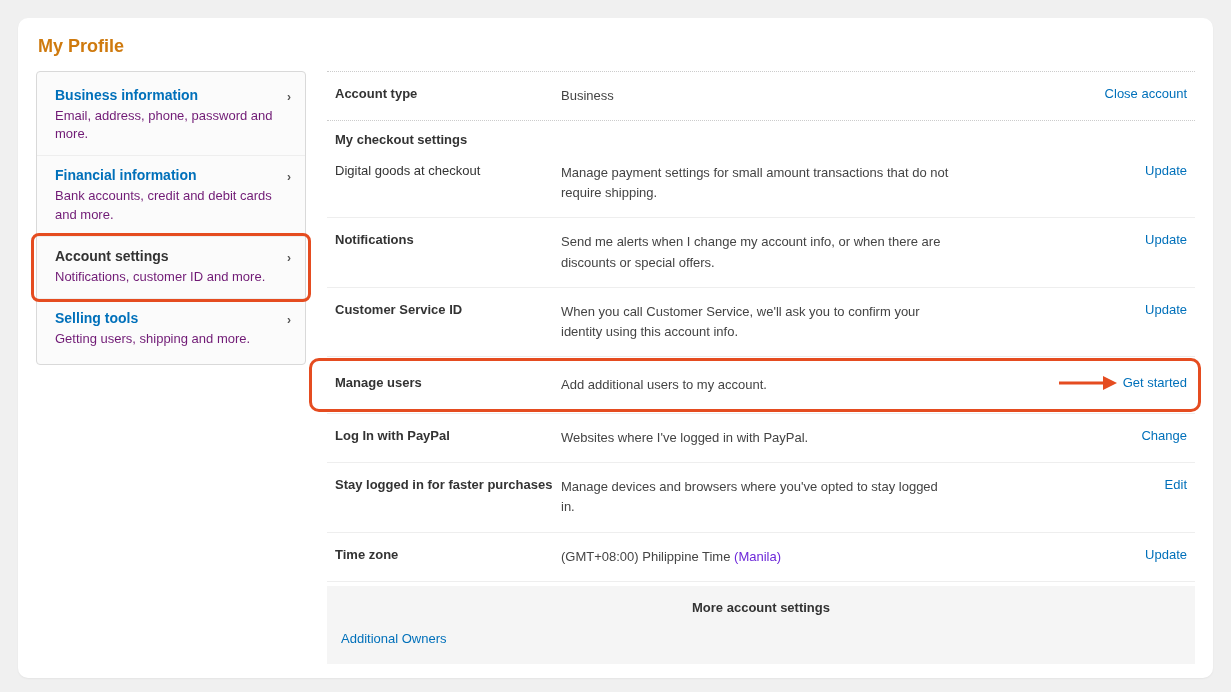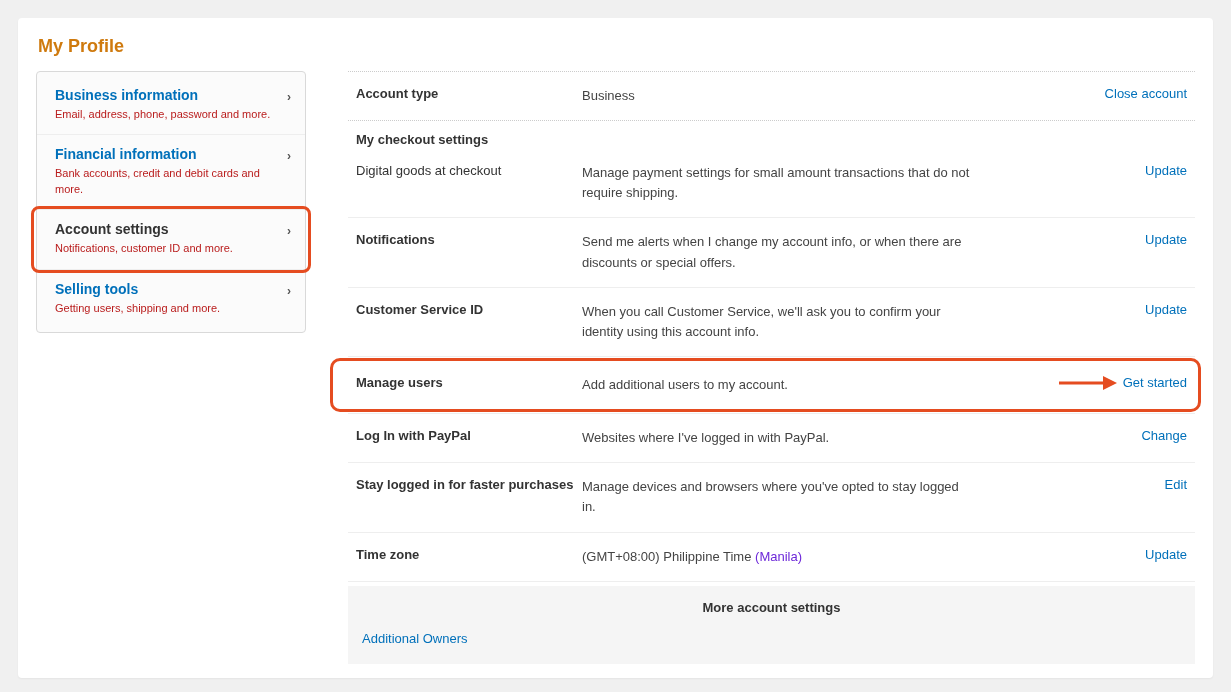--- a/index.html
+++ b/index.html
@@ -6,35 +6,35 @@
   body {
     margin: 0;
     padding: 18px;
     background: #f0f0f0;
     font-family: Arial, Helvetica, sans-serif;
     font-size: 13px;
     color: #333;
   }
   .card {
     background: #fff;
-    border-radius: 4px;
+    border-radius: 10px;
     padding: 18px 18px 14px 18px;
     box-shadow: 0 1px 2px rgba(0,0,0,0.05);
     width: 1195px;
     margin: 0 auto;
   }
   .page-title {
     color: #CF7A0E;
     font-size: 18px;
     font-weight: bold;
     margin: 0 0 14px 2px;
   }
   .layout {
     display: flex;
-    gap: 42px;
+    gap: 21px;
     align-items: flex-start;
   }
   
   .sidebar {
     width: 270px;
     flex: 0 0 270px;
     background: #fbfbfb;
     border: 1px solid #d9d9d9;
     border-radius: 4px;
     padding: 4px 0;
@@ -50,22 +50,22 @@
   .side-item .side-title {
     color: #0070BA;
     font-weight: bold;
     font-size: 14px;
     margin-bottom: 4px;
   }
   .side-item.active .side-title {
     color: #333;
   }
   .side-item .side-sub {
-    color: #b91c1c;
-    font-size: 11px;
+    color: #701a75;
+    font-size: 13px;
     line-height: 1.4;
   }
   .side-item .chevron {
     position: absolute;
     right: 14px;
     top: 14px;
     color: #555;
     font-weight: bold;
     font-size: 12px;
   }

